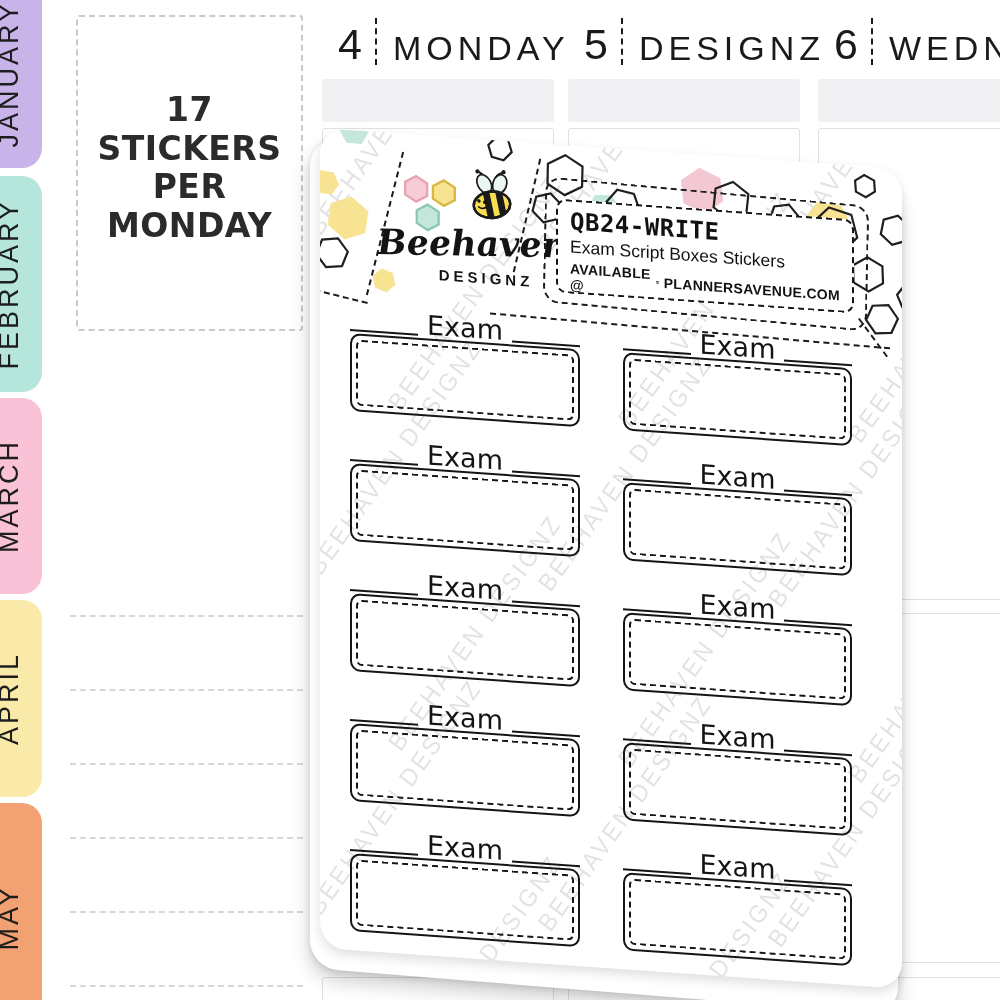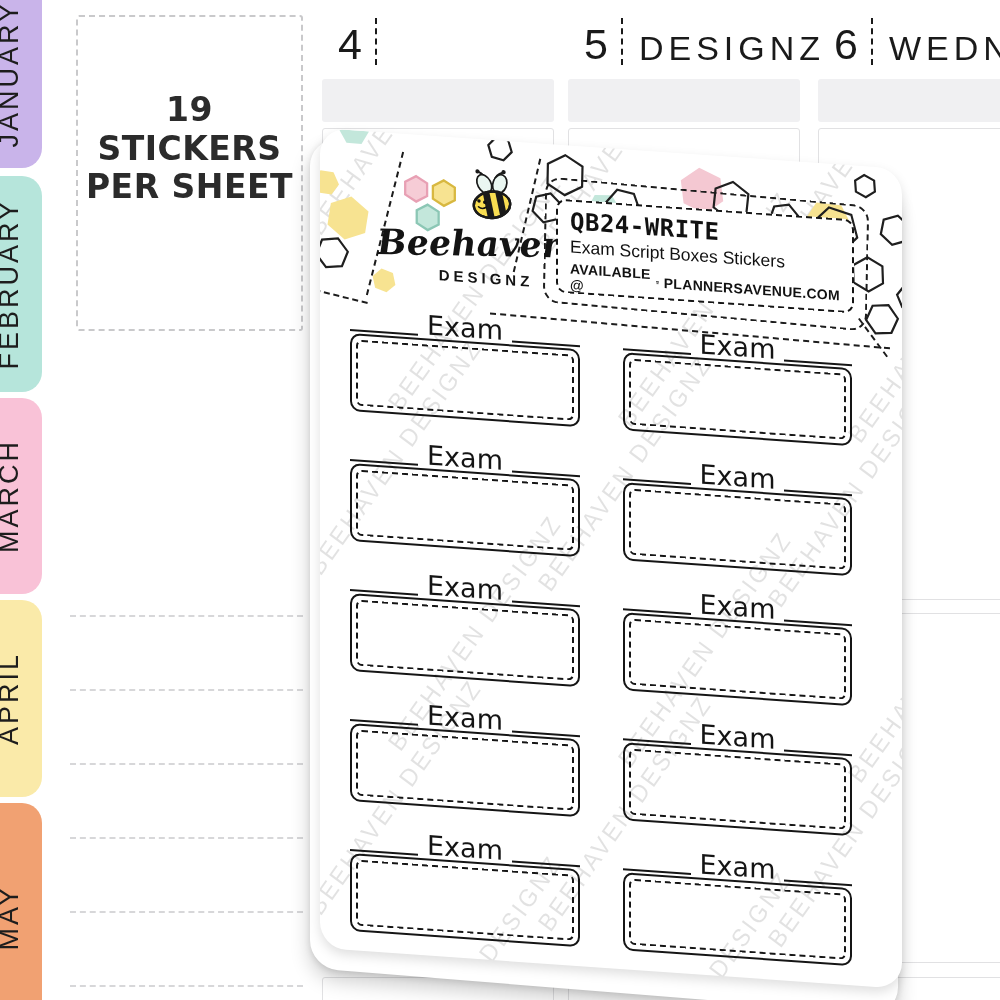--- a/index.html
+++ b/index.html
@@ -102,36 +102,37 @@
   <span>MARCH</span>
 </div>
 <div class="month-tab" id="tab-apr" style="background: rgb(250, 234, 169);">
   <span>APRIL</span>
 </div>
 <div class="month-tab" id="tab-may" style="background: rgb(241, 161, 114);">
   <span>MAY</span>
 </div>
 
 <div id="note-box">
-  <div class="note-text">19 STICKERS</div>
-  <div class="note-text">PER SHEET</div>
+  <div class="note-text">17 STICKERS</div>
+  <div class="note-text">PER MONDAY</div>
 </div>
 <div id="note-lines">
     <div class="note-line" style="top: 615px;"></div>
     <div class="note-line" style="top: 689px;"></div>
     <div class="note-line" style="top: 763px;"></div>
     <div class="note-line" style="top: 837px;"></div>
     <div class="note-line" style="top: 911px;"></div>
     <div class="note-line" style="top: 985px;"></div>
   </div>
 
 <div class="day-col" id="col-mon">
   <div class="day-head">
     <span class="day-num">4</span>
     <span class="day-sep"></span>
+    <span class="day-name">MONDAY</span>
   </div>
   <div class="gray-box"></div>
   <div class="cell r1"></div>
   <div class="cell r2"></div>
   <div class="cell r3"></div>
 </div>
 <div class="day-col" id="col-tue">
   <div class="day-head">
     <span class="day-num">5</span>
     <span class="day-sep"></span>

